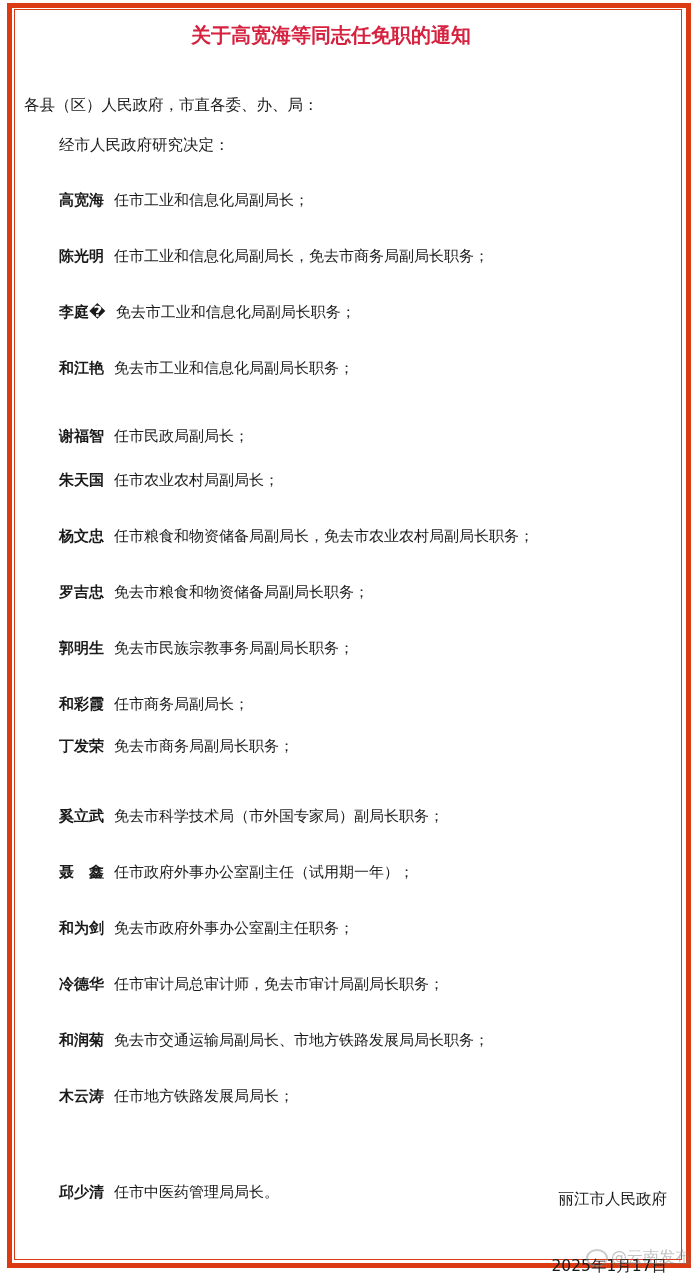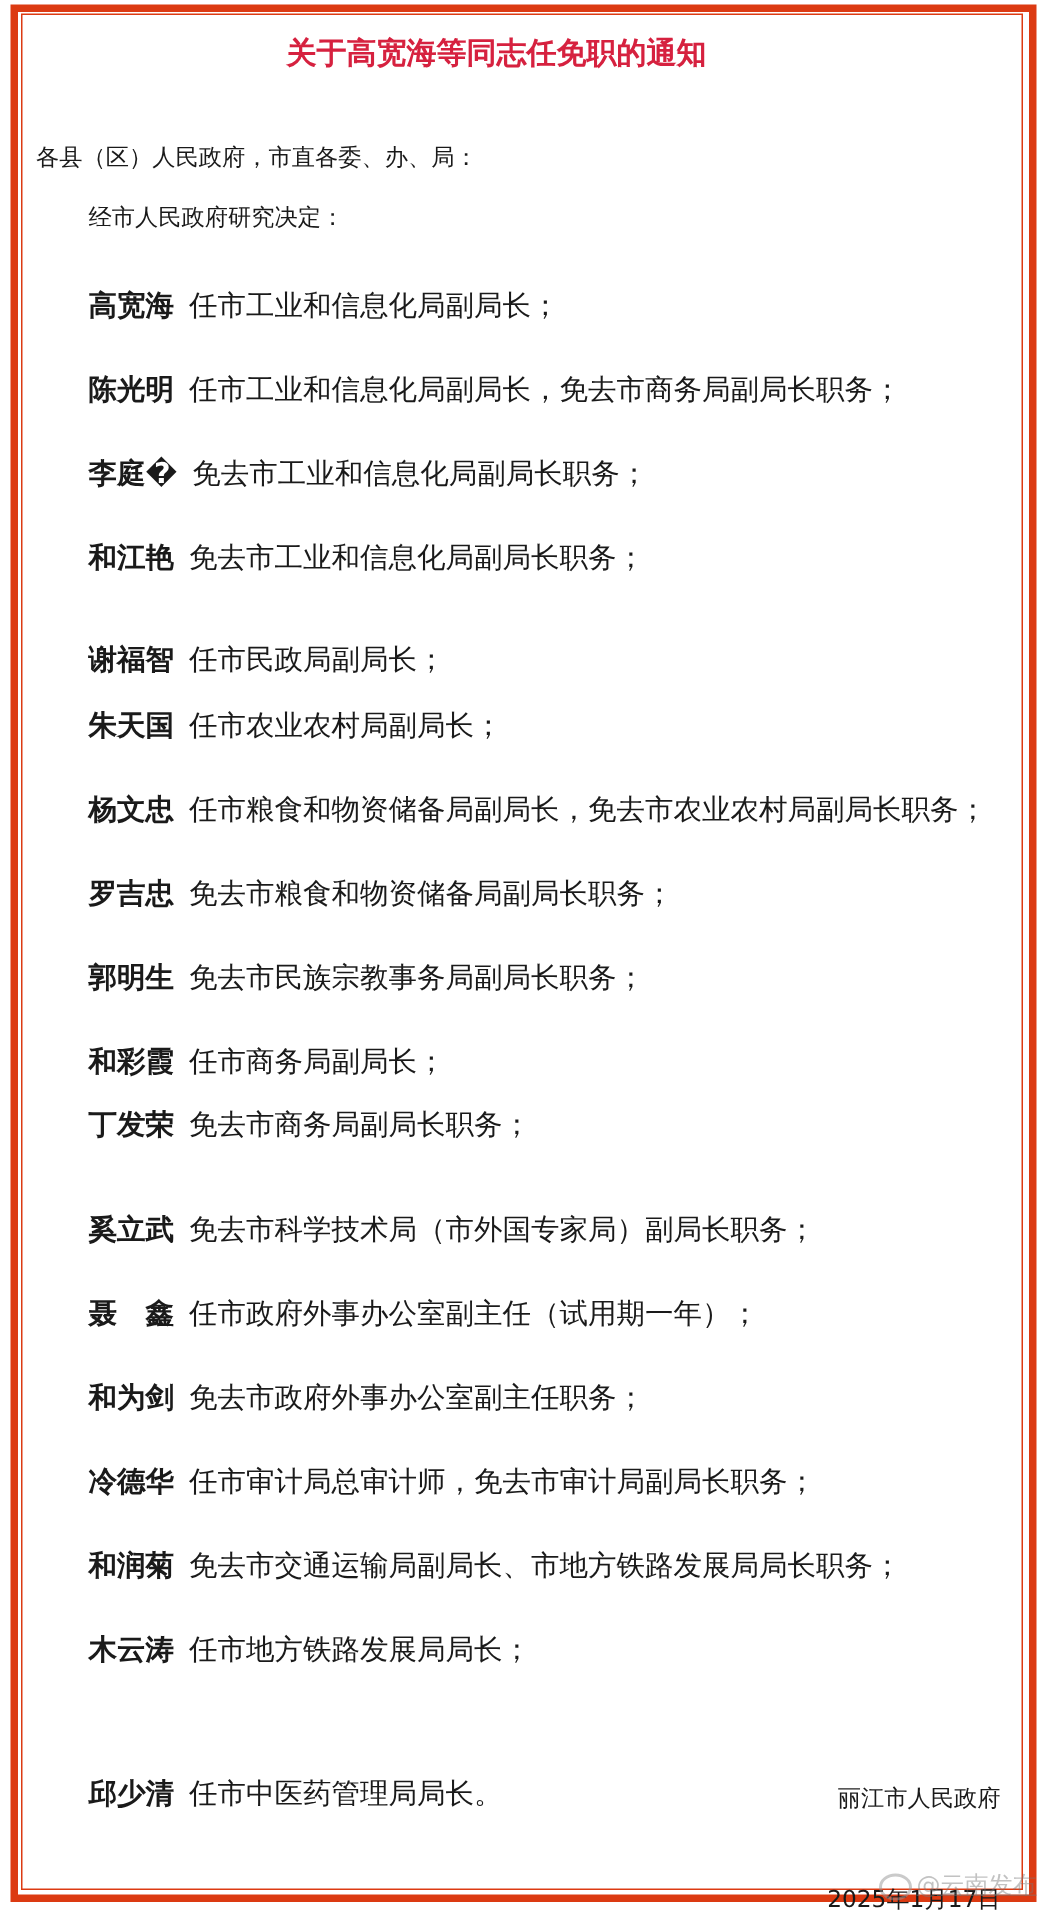--- a/index.html
+++ b/index.html
@@ -6,21 +6,21 @@
   body { width: 694px; height: 1280px; position: relative; overflow: hidden;
          font-family: "DejaVu Sans", "Liberation Sans", sans-serif; color: #1a1a1a; }
   .frame-outer { position: absolute; left: 7px; top: 3px; width: 674px; height: 1255px;
                  border: 5px solid #dc3a12; }
   .frame-inner2 { position: absolute; left: 14px; top: 9px; width: 668px; height: 1251px;
                   border: 1px solid #dc3a12; box-sizing: border-box; }
   .title { position: absolute; left: 0; width: 662px; top: 22px; text-align: center;
            font-size: 20px; font-weight: bold; color: #d6213f; }
   .salutation { position: absolute; left: 24px; top: 79px; font-size: 15.5px; margin-top: 16px; }
   .intro { position: absolute; left: 59px; top: 135px; font-size: 15.5px; }
-  .row { position: absolute; left: 59px; font-size: 19px; white-space: nowrap; }
+  .row { position: absolute; left: 59px; font-size: 15px; white-space: nowrap; }
   .row .name { font-weight: bold; display: inline-block; margin-right: 10px; }
   .sign { position: absolute; right: 27px; font-size: 15.5px; text-align: right; }
   .watermark { position: absolute; left: 586px; top: 1247px; font-size: 16px;
                color: rgba(120,120,120,0.45); white-space: nowrap; text-decoration: underline; }
   .watermark .wb { display: inline-block; width: 18px; height: 14px; border: 2px solid rgba(150,150,150,0.5);
                    border-radius: 50%; vertical-align: middle; margin-right: 3px; }
 </style>
 </head>
 <body>
 

